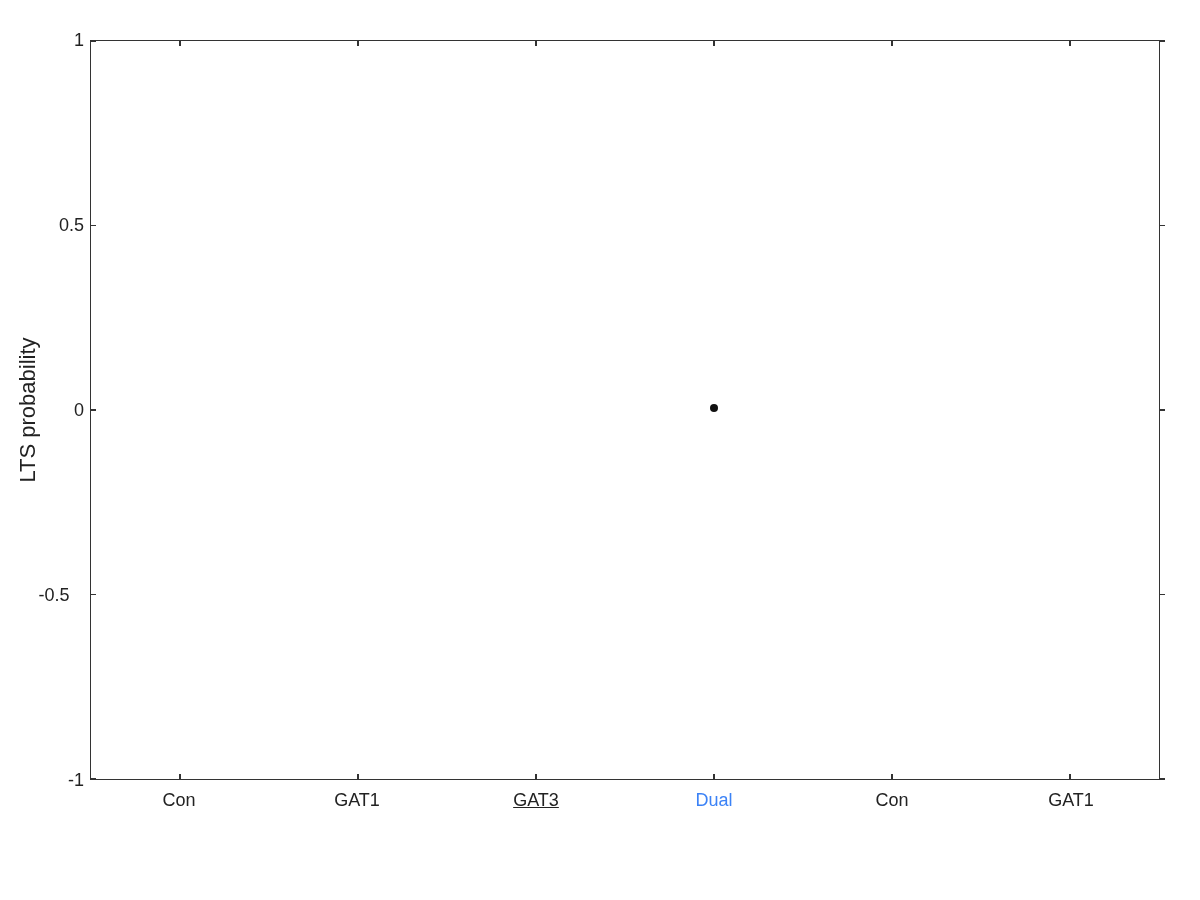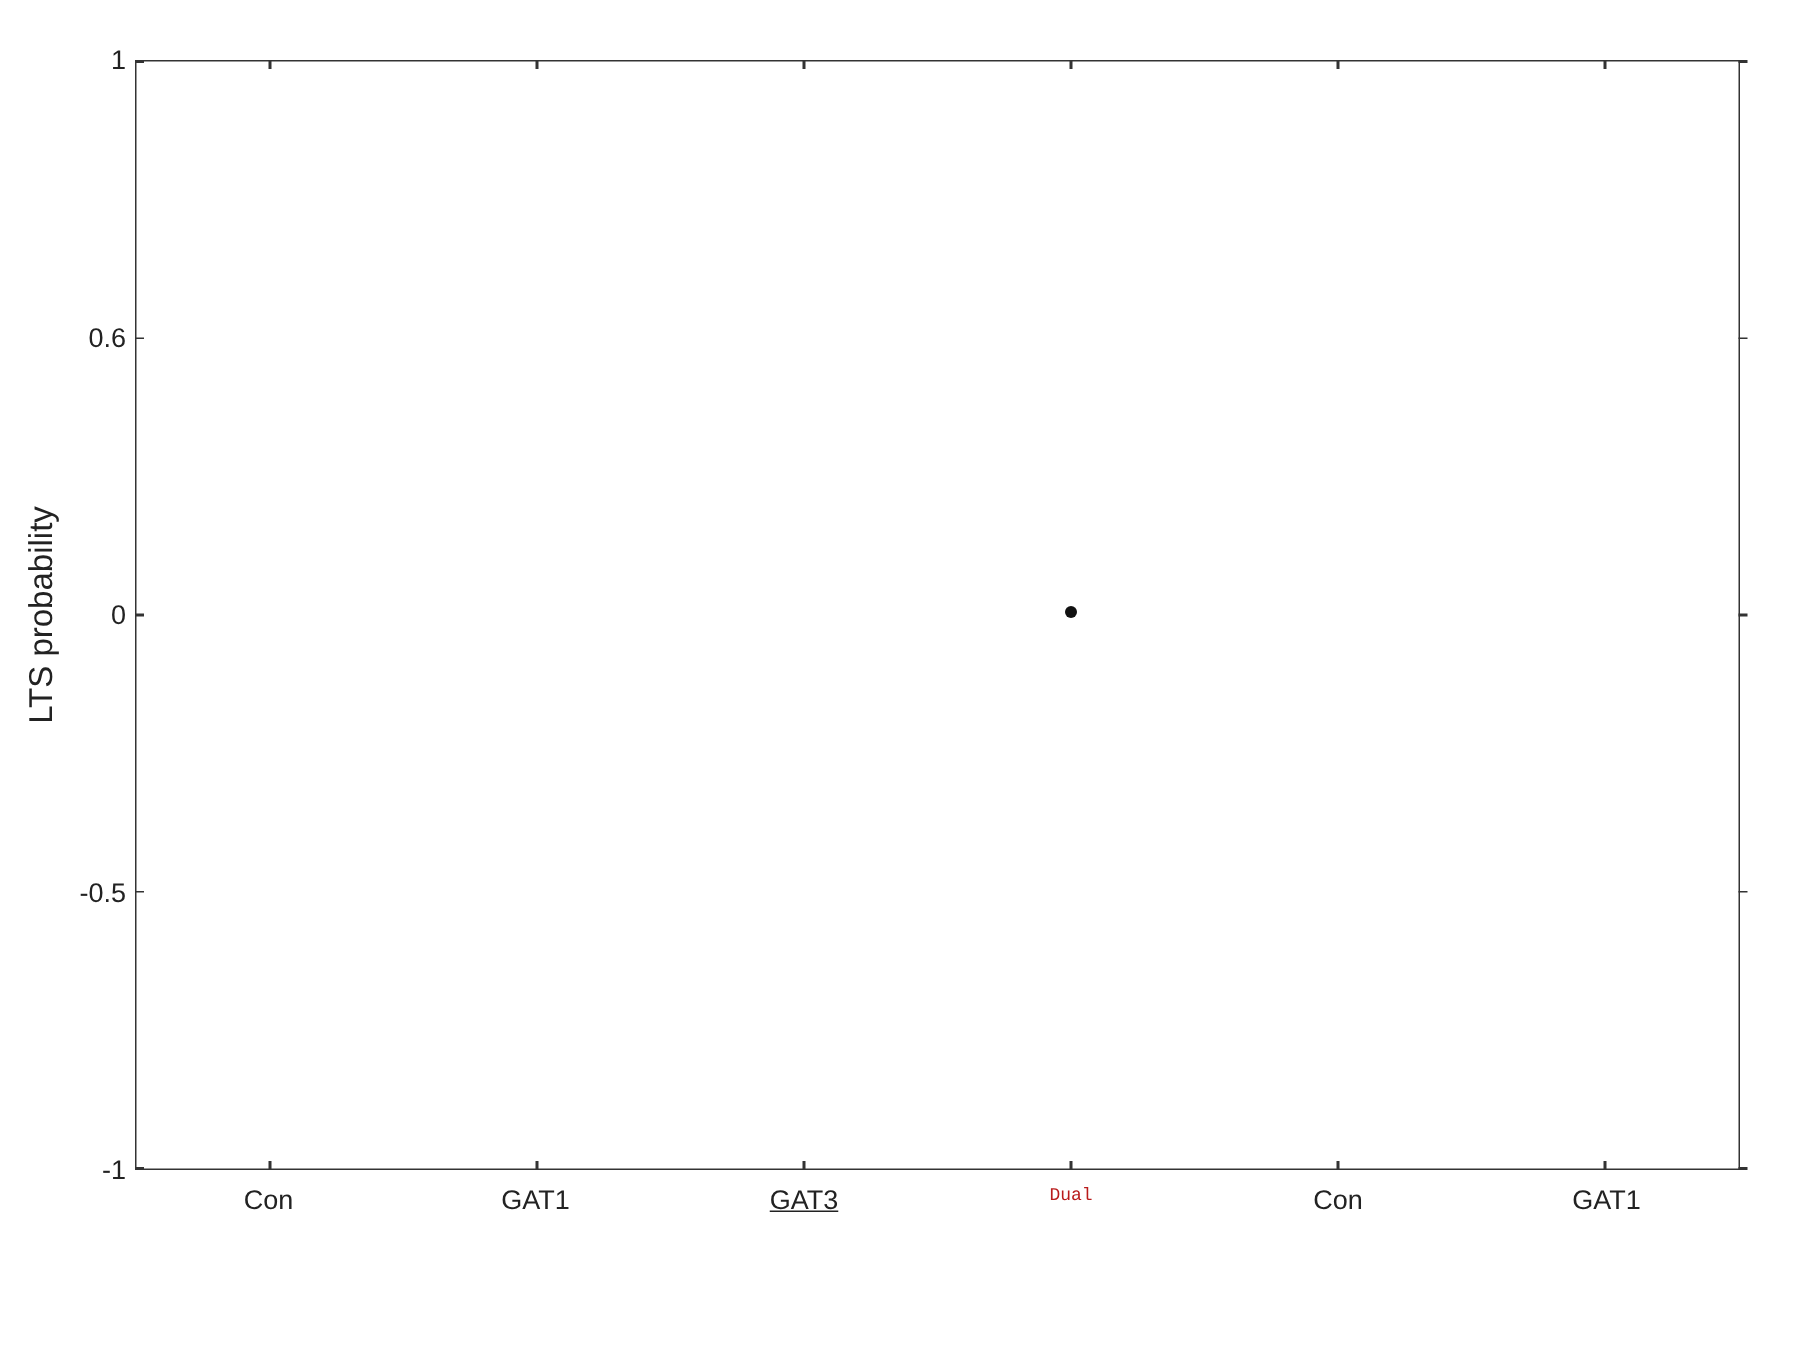--- a/index.html
+++ b/index.html
@@ -125,33 +125,33 @@
 
     <div class="bottom-tick" style="left: calc(91.67% - 0.75px);"></div>
     <div class="top-tick" style="left: calc(91.67% - 0.75px);"></div>
 
     <div class="data-point" style="left: 58.33%; top: 49.75%;"></div>
 
   </div>
 
   <div style="position:absolute; right: calc(1200px - 90px + 6px); top: calc(40px - 10px); font-size:18px; color:#222; text-align:right; width:50px;">1</div>
 
-  <div style="position:absolute; right: calc(1200px - 90px + 6px); top: calc(225px - 10px); font-size:18px; color:#222; text-align:right; width:55px;">0.6</div>
+  <div style="position:absolute; right: calc(1200px - 90px + 6px); top: calc(225px - 10px); font-size:18px; color:#222; text-align:right; width:55px;">0.5</div>
 
   <div style="position:absolute; right: calc(1200px - 90px + 6px); top: calc(410px - 10px); font-size:18px; color:#222; text-align:right; width:40px;">0</div>
 
-  <div style="position:absolute; right: calc(1200px - 90px + 6px); top: calc(595px - 10px); font-size:18px; color:#222; text-align:right; width:60px;">-0.5</div>
+  <div style="position:absolute; right: calc(1200px - 90px + 6px); top: calc(595px - 10px); font-size:18px; color:#222; text-align:center; width:60px;">-0.5</div>
 
   <div style="position:absolute; right: calc(1200px - 90px + 6px); top: calc(780px - 10px); font-size:18px; color:#222; text-align:right; width:45px;">-1</div>
 
   <div style="position:absolute; left: 179px; top: 790px; font-size:18px; color:#222; transform:translateX(-50%); white-space:nowrap;">Con</div>
 
   <div style="position:absolute; left: 357px; top: 790px; font-size:18px; color:#222; transform:translateX(-50%); white-space:nowrap;">GAT1</div>
 
   <div style="position:absolute; left: 536px; top: 790px; font-size:18px; color:#222; transform:translateX(-50%); white-space:nowrap;text-decoration:underline;">GAT3</div>
 
-  <div style="position:absolute; left: 714px; top: 790px; font-size:12px; color:#b91c1c; transform:translateX(-50%); white-space:nowrap;font-family:Liberation Mono, monospace;">Dual</div>
+  <div style="position:absolute; left: 714px; top: 790px; font-size:18px; color:#3b82f6; transform:translateX(-50%); white-space:nowrap;">Dual</div>
 
   <div style="position:absolute; left: 892px; top: 790px; font-size:18px; color:#222; transform:translateX(-50%); white-space:nowrap;">Con</div>
 
   <div style="position:absolute; left: 1071px; top: 790px; font-size:18px; color:#222; transform:translateX(-50%); white-space:nowrap;">GAT1</div>
 
 </div>
 
 </body></html>

